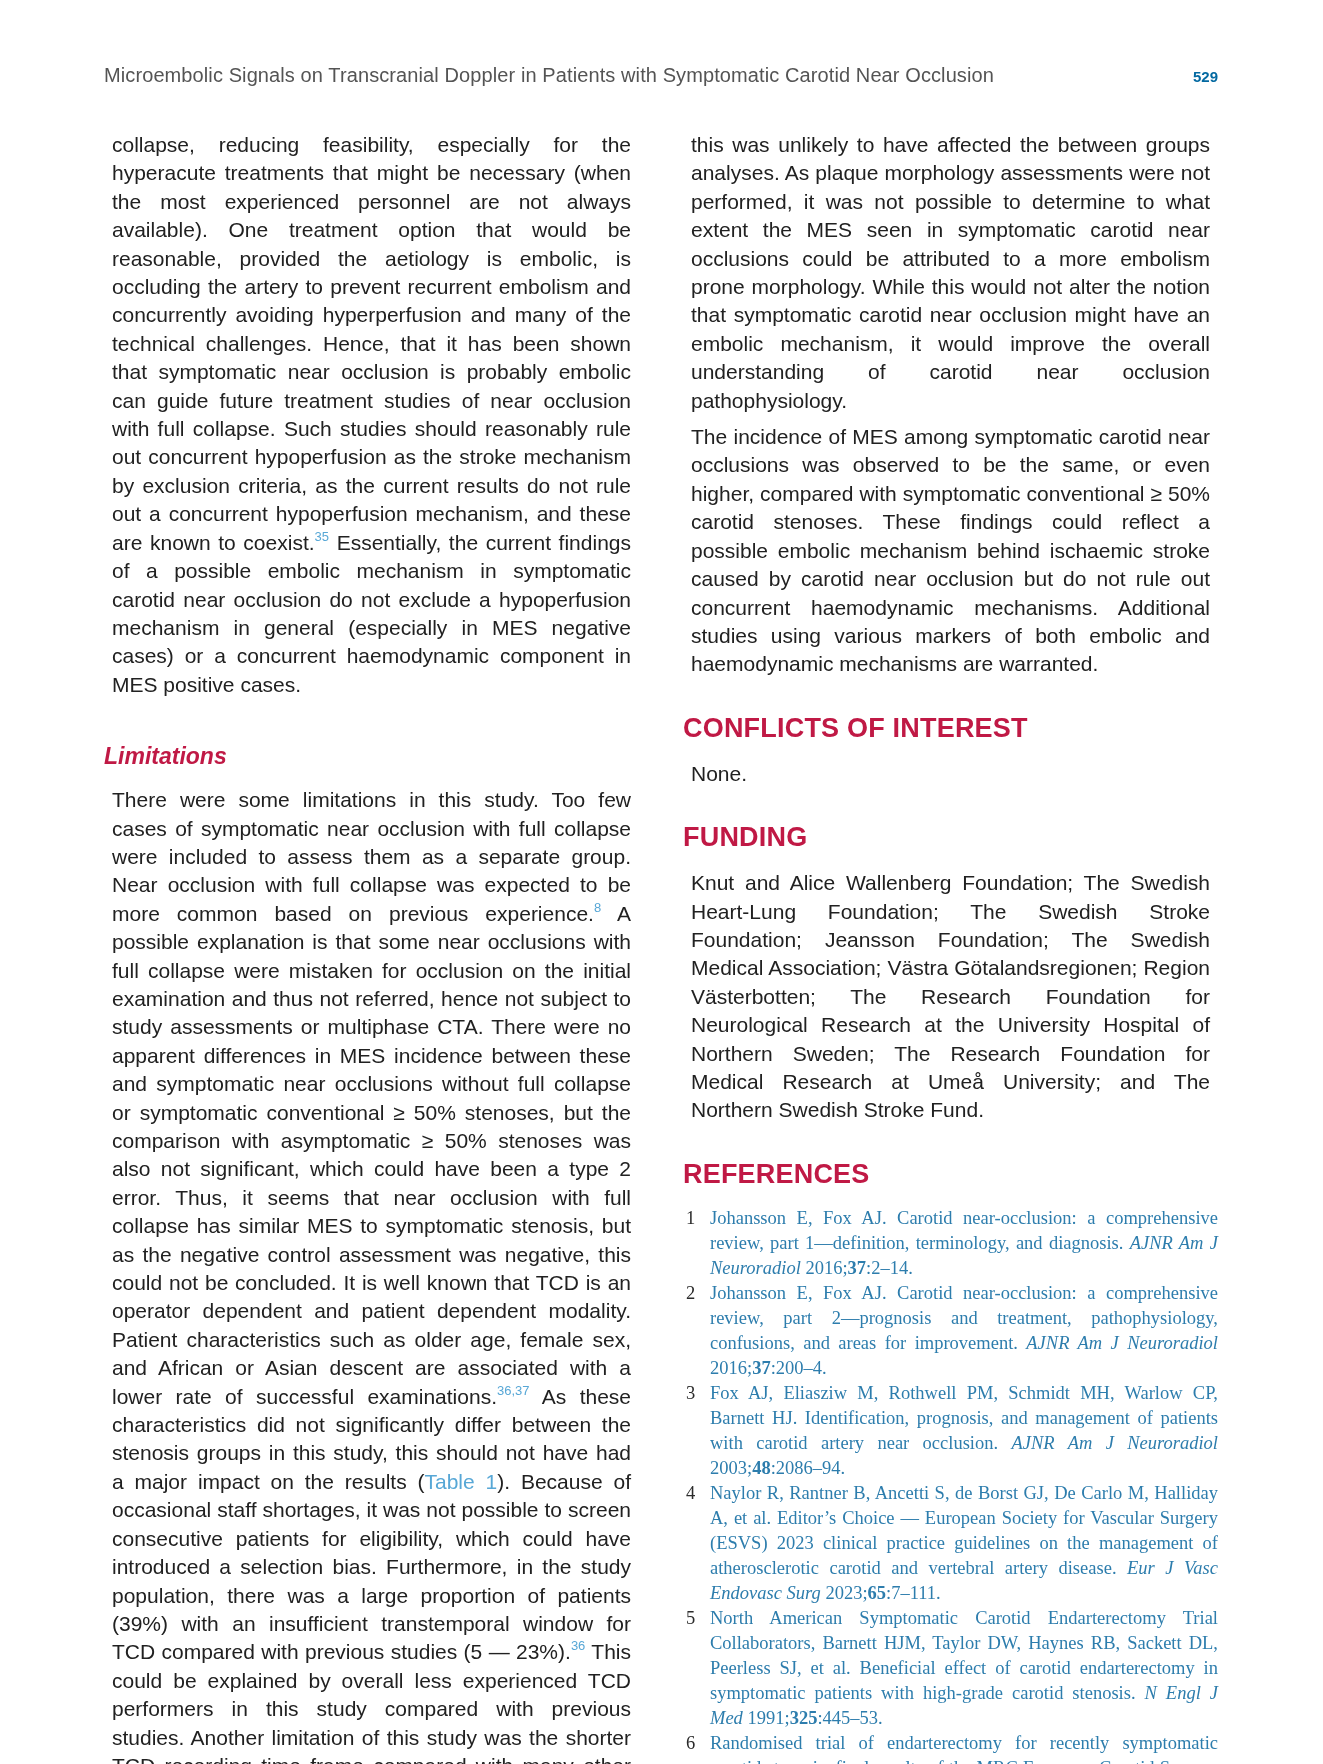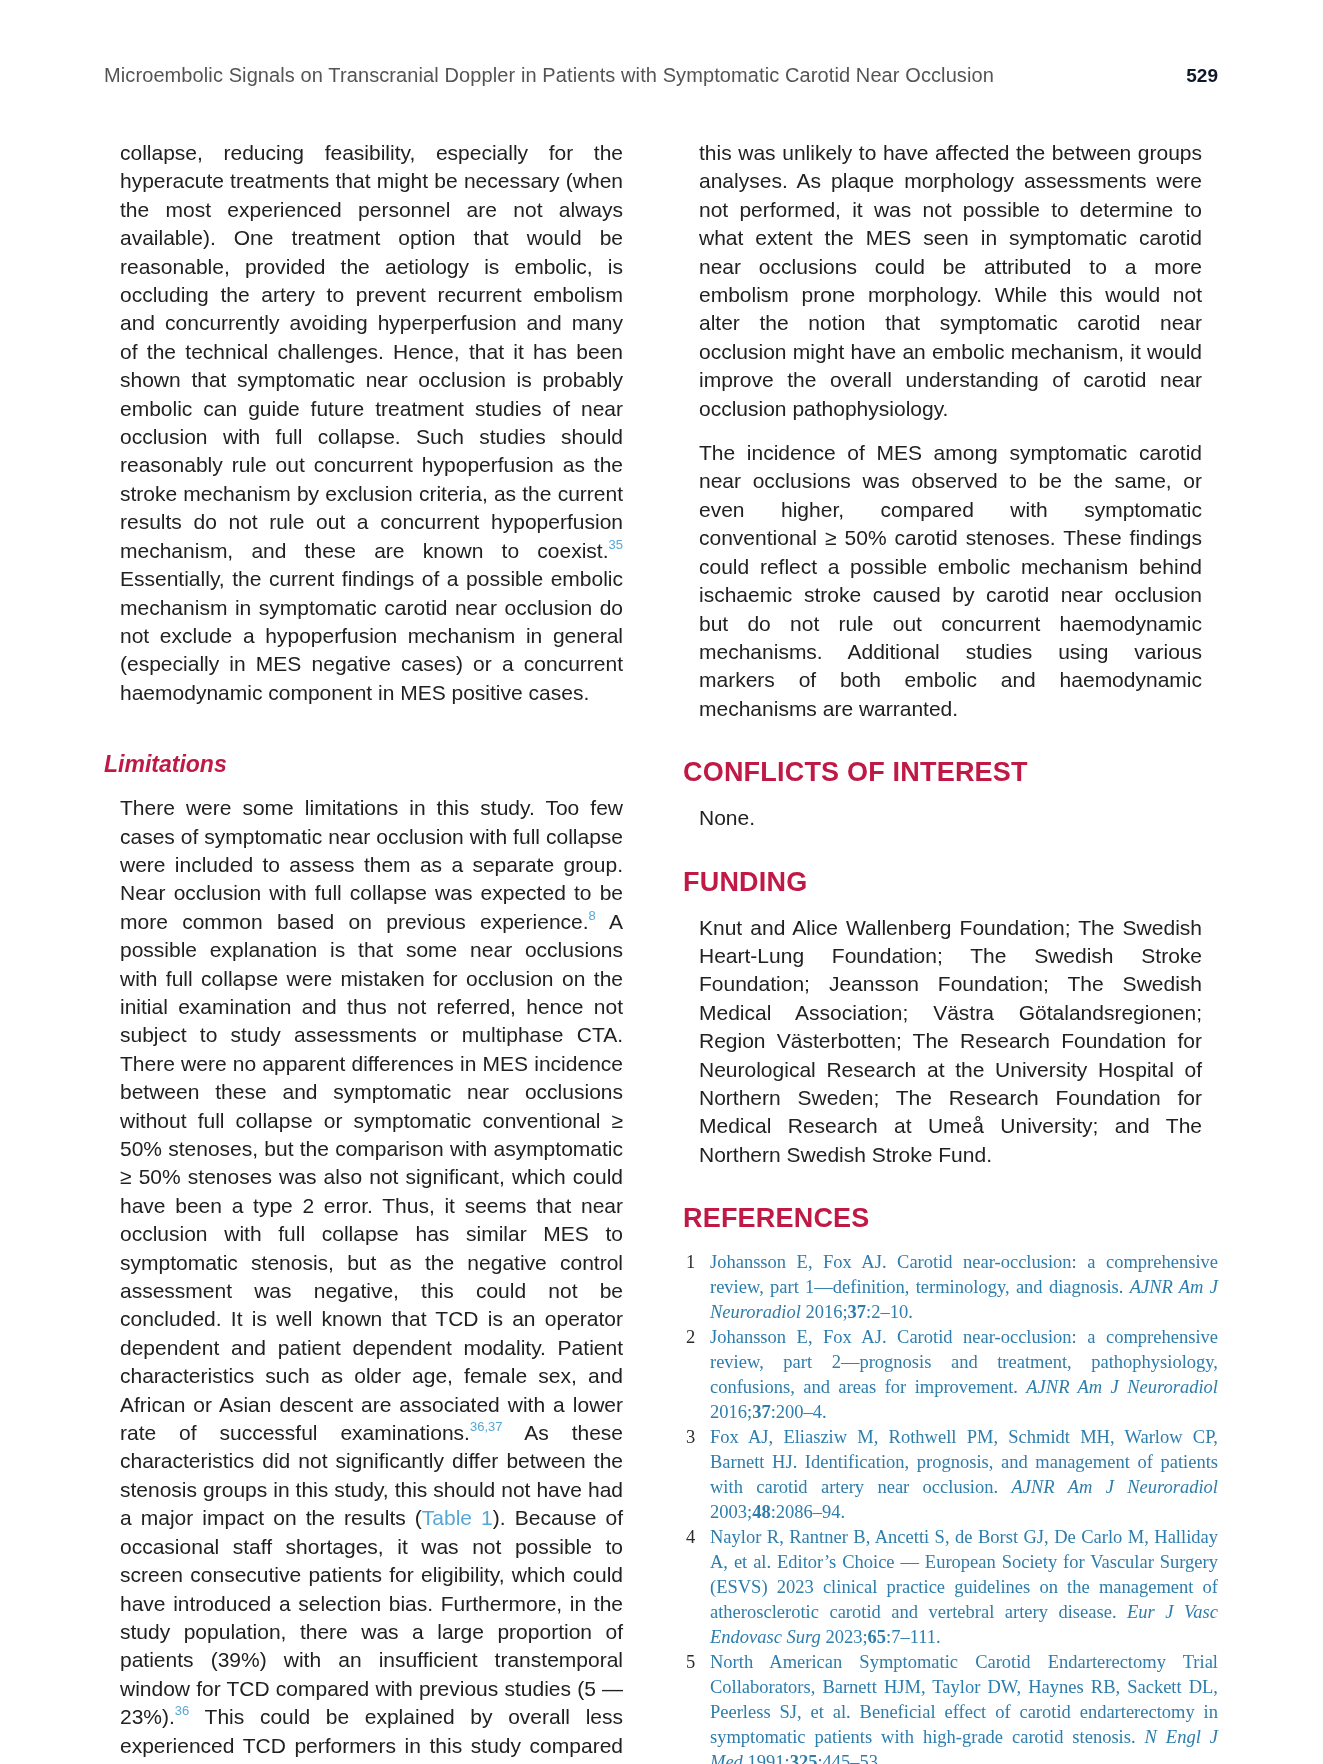--- a/index.html
+++ b/index.html
@@ -8,26 +8,26 @@
     background:#ffffff; position:relative; overflow:hidden;
     padding:64px 105px 0 104px;
     font-family:"Liberation Sans", sans-serif;
     color:var(--body-text,#212121);
   }
   .page-header {
     display:flex; justify-content:space-between; align-items:baseline;
     font-size:20px; color:var(--head-gray,#545454); margin-bottom:36px;
   }
   .running-title { letter-spacing:0.1px; }
-  .page-number { font-weight:bold; color:#0f172a; font-size:19px; }
+  .page-number { font-weight:bold; color:#0369a1; font-size:15px; }
   .columns { display:flex; gap:44px; }
   .col { flex:1 1 0; min-width:0; }
   .body-par {
     font-size:21px; line-height:28.4px; text-align:justify;
-    margin:16px; color:var(--body-text,#212121);
+    margin:8px; color:var(--body-text,#212121);
   }
   .subheading {
     color:var(--accent-red,#c01945); font-style:italic; font-weight:bold;
     font-size:23px; margin:44px 0 16px 0;
   }
   .mainheading {
     color:var(--accent-red,#c01945); font-weight:bold;
     font-size:27px; letter-spacing:0.2px; margin:34px 0 16px 0;
   }
   .seg-sup {
@@ -72,21 +72,21 @@
       <h2 class="mainheading">CONFLICTS OF INTEREST</h2>
       <p class="body-par">None.</p>
 
       <h2 class="mainheading">FUNDING</h2>
       <p class="body-par"><span>Knut and Alice Wallenberg Foundation; The Swedish Heart-Lung Foundation; The Swedish Stroke Foundation; Jeansson Foundation; The Swedish Medical Association; Västra Götalandsregionen; Region Västerbotten; The Research Foundation for Neurological Research at the University Hospital of Northern Sweden; The Research Foundation for Medical Research at Umeå University; and The Northern Swedish Stroke Fund.</span></p>
 
       <h2 class="mainheading">REFERENCES</h2>
       <ol class="refs">
         <li class="ref">
           <span class="ref-num">1</span>
-          <span class="ref-text"><span>Johansson E, Fox AJ. Carotid near-occlusion: a comprehensive review, part 1—definition, terminology, and diagnosis. </span><span class="seg-i">AJNR Am J Neuroradiol</span><span> 2016;</span><span class="seg-b">37</span><span>:2–10.</span></span>
+          <span class="ref-text"><span>Johansson E, Fox AJ. Carotid near-occlusion: a comprehensive review, part 1—definition, terminology, and diagnosis. </span><span class="seg-i">AJNR Am J Neuroradiol</span><span> 2016;</span><span class="seg-b">37</span><span>:2–14.</span></span>
         </li>
         <li class="ref">
           <span class="ref-num">2</span>
           <span class="ref-text"><span>Johansson E, Fox AJ. Carotid near-occlusion: a comprehensive review, part 2—prognosis and treatment, pathophysiology, confusions, and areas for improvement. </span><span class="seg-i">AJNR Am J Neuroradiol</span><span> 2016;</span><span class="seg-b">37</span><span>:200–4.</span></span>
         </li>
         <li class="ref">
           <span class="ref-num">3</span>
           <span class="ref-text"><span>Fox AJ, Eliasziw M, Rothwell PM, Schmidt MH, Warlow CP, Barnett HJ. Identification, prognosis, and management of patients with carotid artery near occlusion. </span><span class="seg-i">AJNR Am J Neuroradiol</span><span> 2003;</span><span class="seg-b">48</span><span>:2086–94.</span></span>
         </li>
         <li class="ref">

